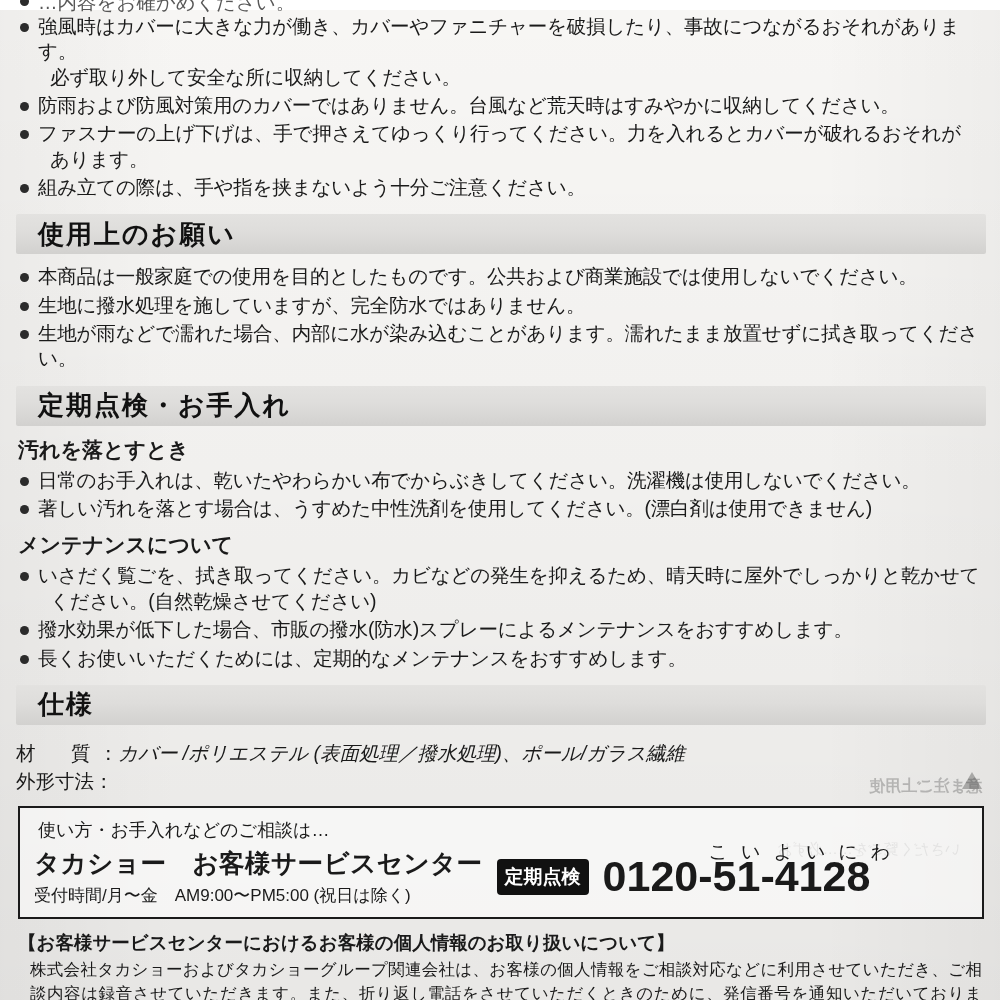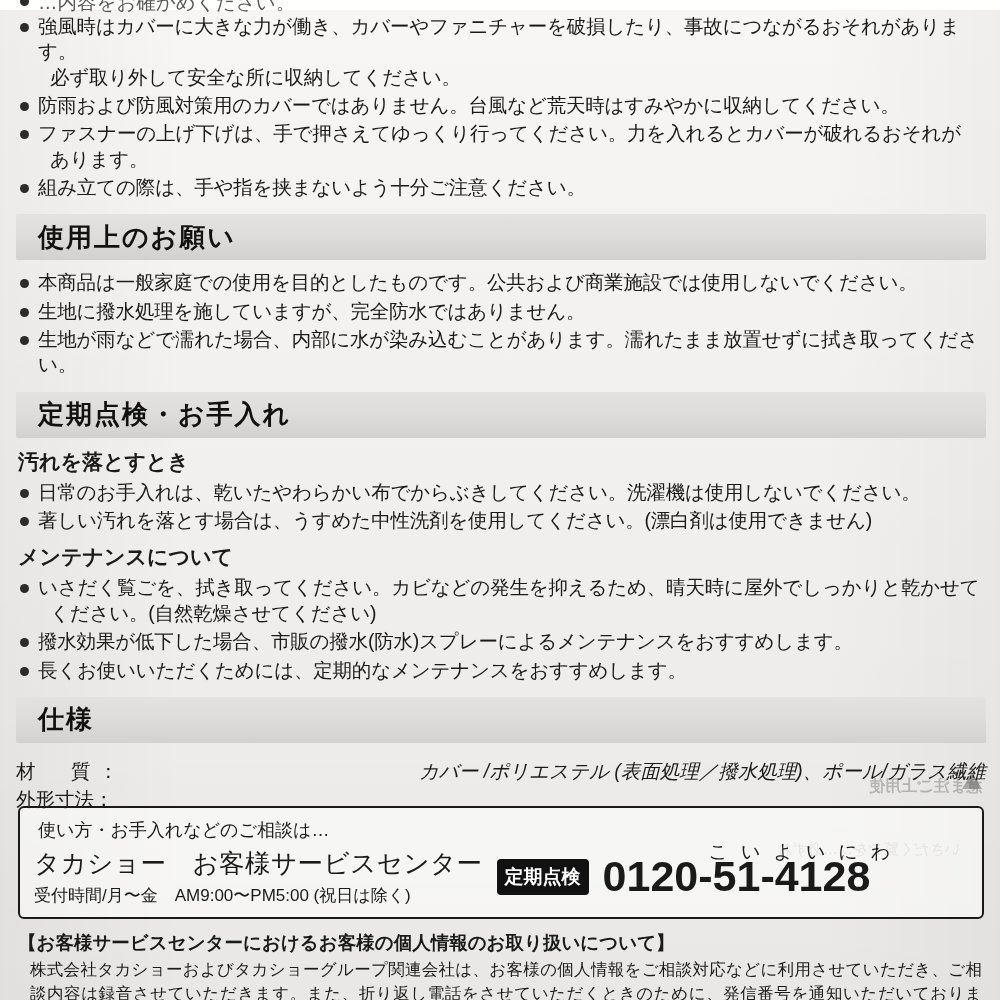--- a/index.html
+++ b/index.html
@@ -79,21 +79,21 @@
     background: #2b2b2b;
   }
   .indent2 {
     display: block;
     padding-left: 12px;
   }
   
   .sec {
     position: relative;
     margin: 14px 0 10px 0;
-    height: 46px;
+    height: 40px;
     background: linear-gradient(180deg, #e3e2e0 0%, #dedddb 45%, #d2d1cf 100%);
     border-radius: 2px;
     display: flex;
     align-items: center;
   }
   .sec .sec-title {
     font-size: 26px;
     font-weight: bold;
     letter-spacing: 2px;
     padding-left: 22px;
@@ -103,21 +103,20 @@
     font-size: 21px;
     font-weight: bold;
     margin: 10px 0 4px 2px;
     letter-spacing: 0px;
   }
   
   .spec {
     margin-top: 14px;
     font-size: 19.5px;
     line-height: 1.45;
-    text-align: right;
   }
   .spec-row {
     display: flex;
     align-items: flex-start;
   }
   .spec-label {
     white-space: nowrap;
     letter-spacing: 8px;
   }
   .spec-label.nospace {
@@ -150,39 +149,39 @@
     transform: scaleX(-1);
     white-space: nowrap;
   }
   
   .contact {
     position: absolute;
     left: 18px;
     right: 16px;
     top: 806px;
     border: 2px solid #1a1a1a;
-    border-radius: 6px;
+    border-radius: 0;
     background: rgba(255,255,255,0.55);
     padding: 8px 14px 10px 14px;
     box-sizing: border-box;
   }
   .contact-lead {
     font-size: 18px;
     margin: 2px 0 4px 4px;
   }
   .contact-main {
     display: flex;
     align-items: center;
   }
   .contact-left {
     flex: 0 0 auto;
   }
   .contact-name {
     font-size: 25.5px;
-    font-weight: normal;
+    font-weight: bold;
     letter-spacing: 0.5px;
   }
   .contact-hours {
     font-size: 17px;
     margin-top: 3px;
   }
   .contact-right {
     margin-left: 14px;
     display: flex;
     align-items: center;

